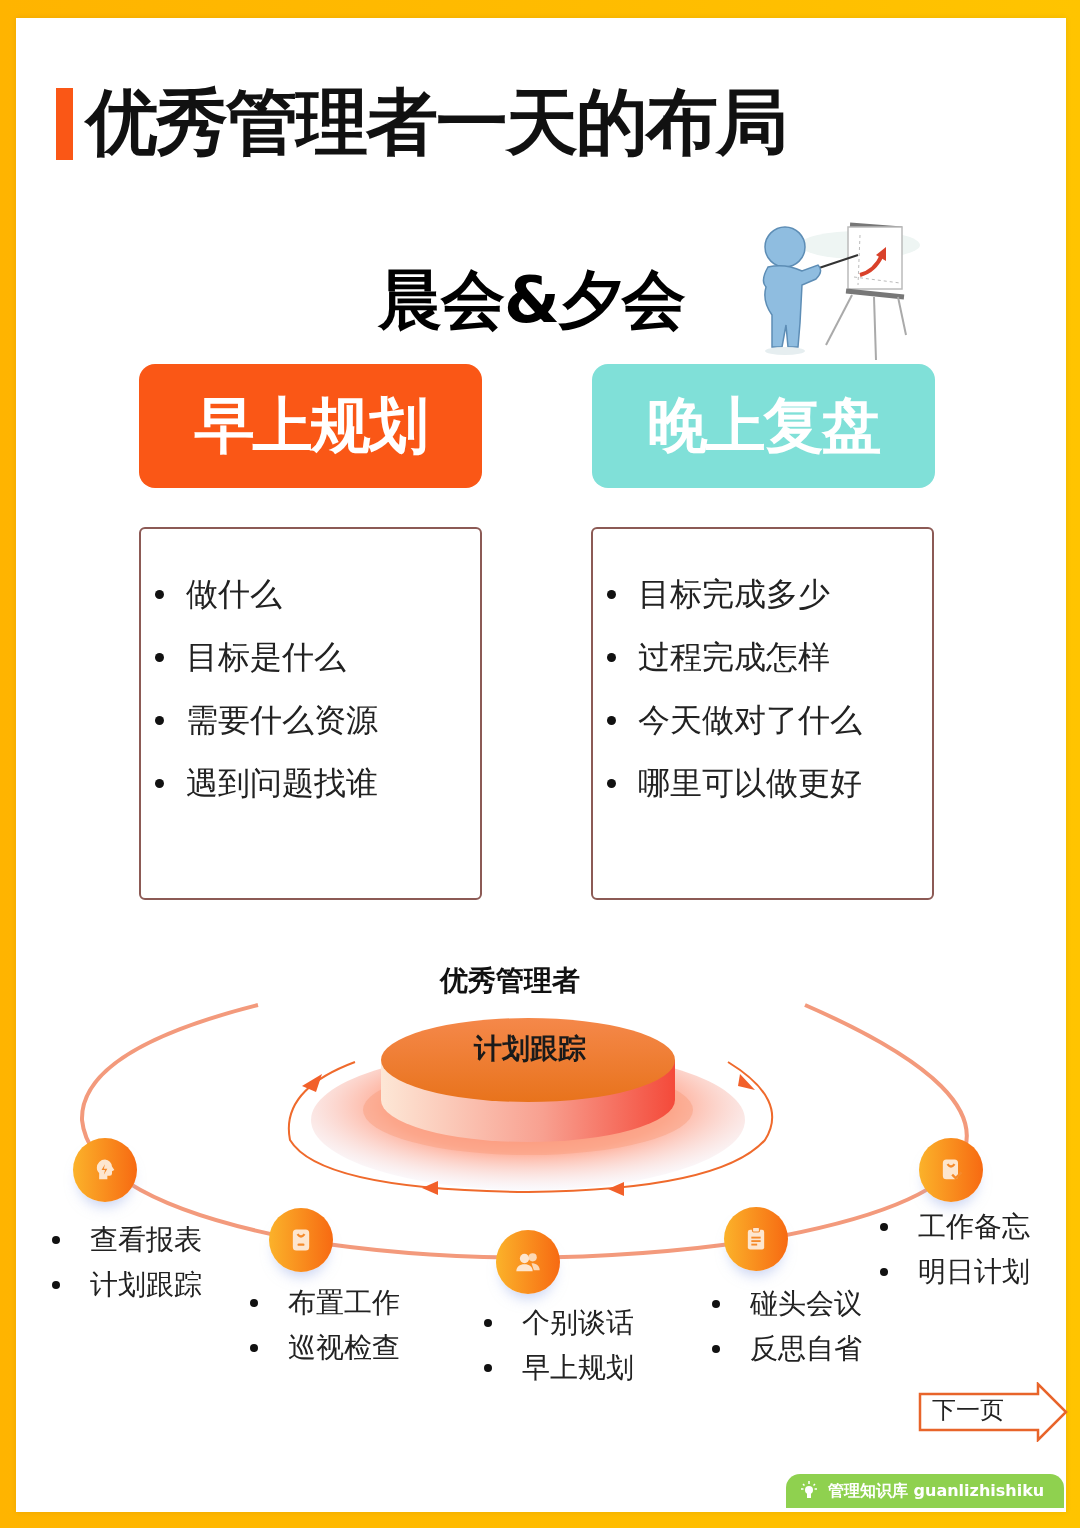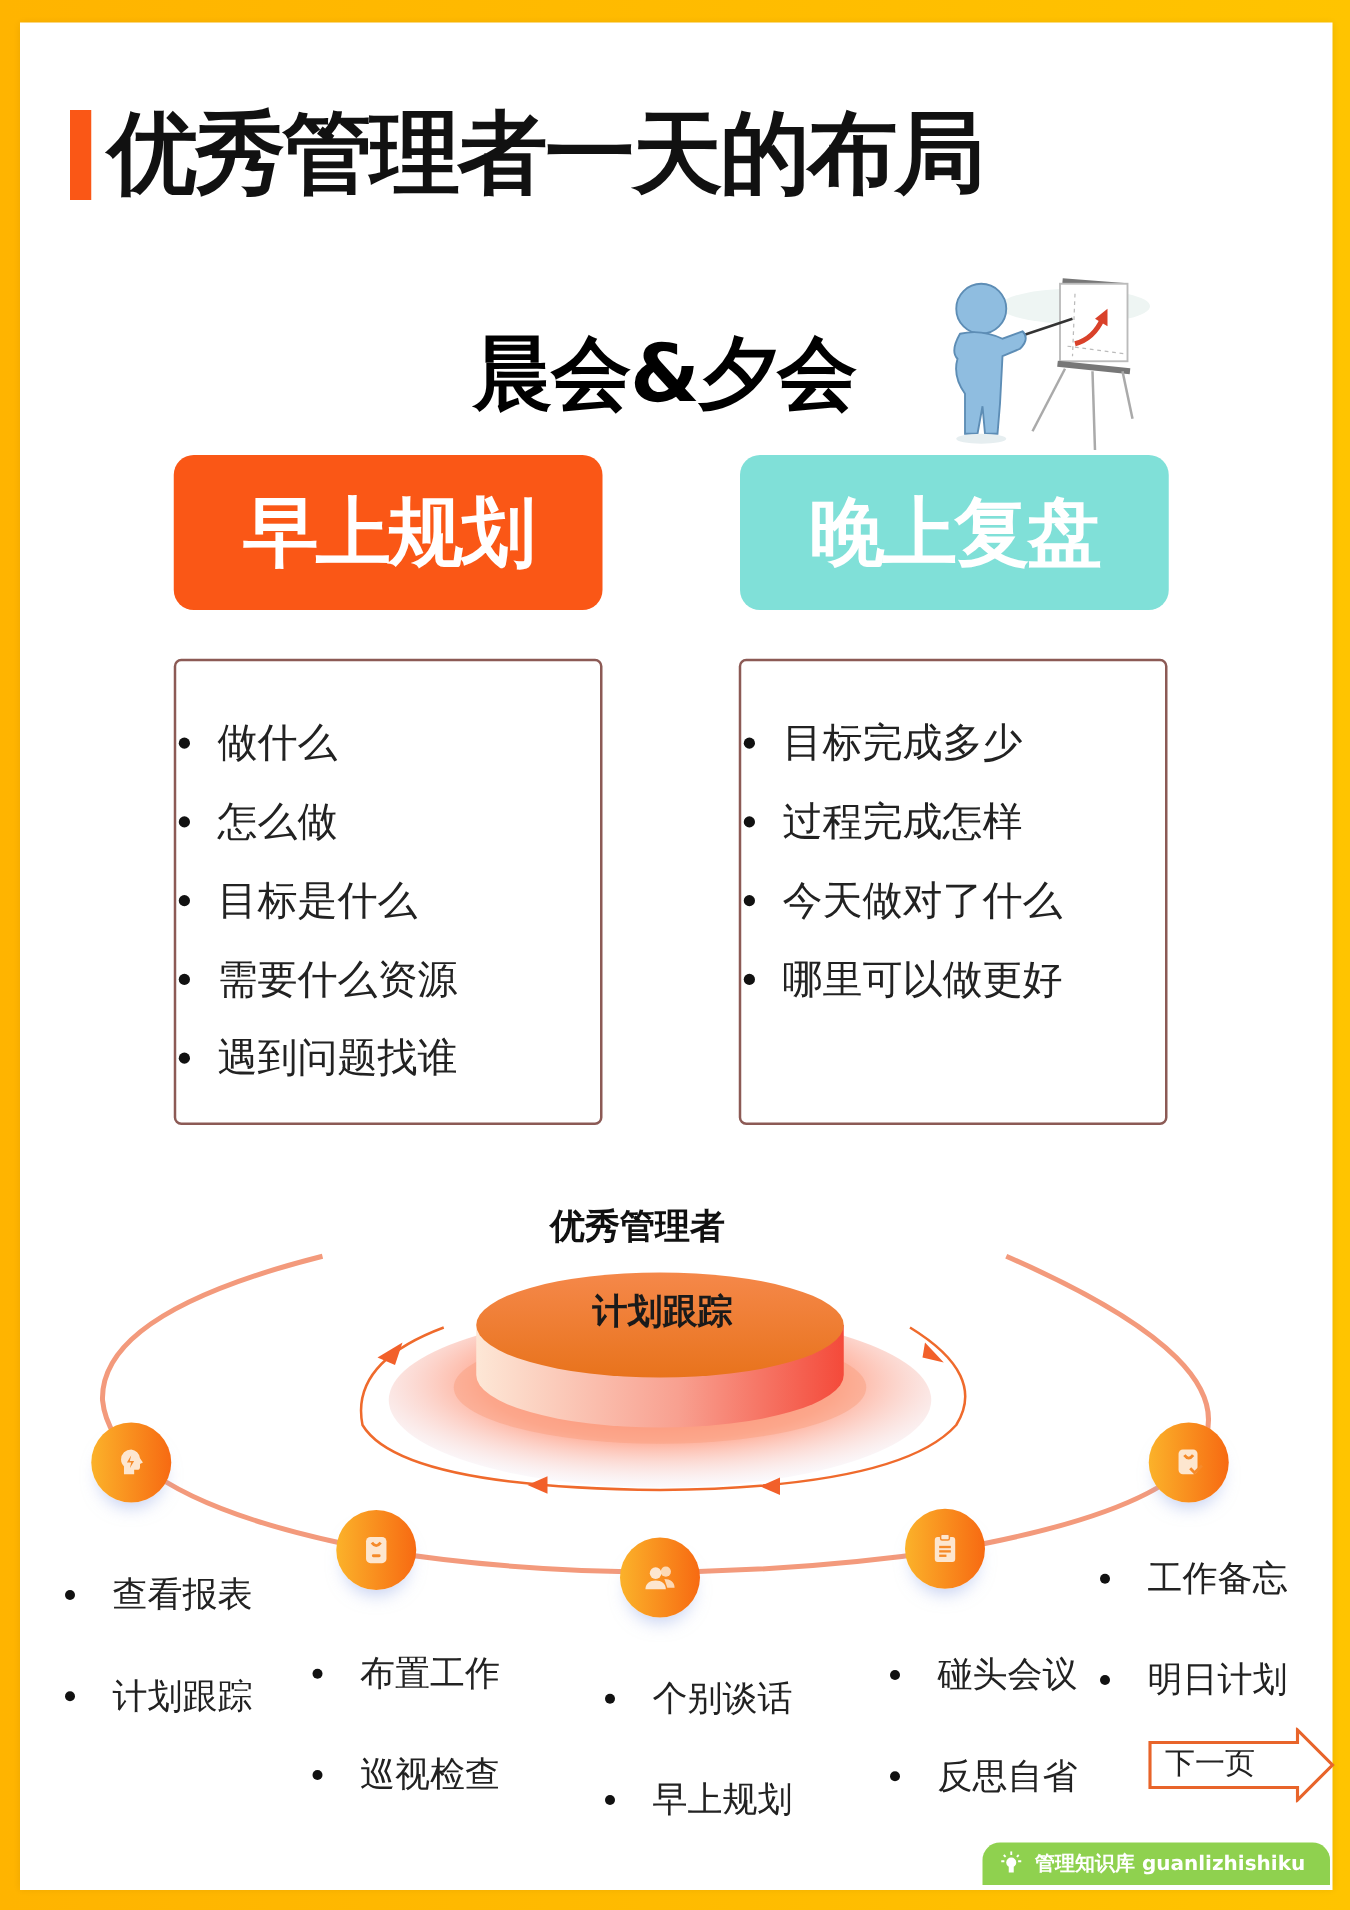--- a/index.html
+++ b/index.html
@@ -38,42 +38,42 @@
   .box {
     position: absolute; top: 527px; height: 373px; width: 343px;
     border: 2px solid #8c5a55; border-radius: 6px; background: #fff;
     padding-top: 34px;
   }
   .box-left { left: 139px; }
   .box-right { left: 591px; }
   .box ul { list-style: none; }
   .box li {
     height: 63px; font-size: 32px; color: #222; display: flex; align-items: center;
-    padding-left: 0;
+    padding-left: 12px;
   }
   .box li .dot { width: 9px; height: 9px; border-radius: 50%; background: #111; margin-right: 22px; margin-left: 2px; flex: none; }
 
   .diagram { position: absolute; left: 0; top: 940px; width: 1080px; height: 440px; }
   .center-label {
     position: absolute; left: 440px; top: 962px; width: 180px; text-align: left;
     font-size: 28px; font-weight: bold; color: #111;
   }
   .cyl-label {
     position: absolute; left: 410px; top: 1030px; width: 240px; text-align: center;
     font-size: 28px; font-weight: bold; color: #1a1a1a;
   }
   .node {
     position: absolute; width: 64px; height: 64px; border-radius: 50%;
     background: linear-gradient(90deg, #fbb22a 0%, #f76a12 100%);
     display: flex; align-items: center; justify-content: center;
     box-shadow: 0 10px 14px -6px rgba(150,170,230,0.55);
   }
   .node svg { width: 28px; height: 28px; }
   .node-list { position: absolute; list-style: none; }
-  .node-list li { font-size: 28px; color: #222; height: 45px; display: flex; align-items: center; margin-top: 36px; }
+  .node-list li { font-size: 28px; color: #222; height: 45px; display: flex; align-items: center; }
   .node-list li .dot { width: 8px; height: 8px; border-radius: 50%; background: #111; margin-right: 30px; flex: none; }
 
   .next-btn {
     position: absolute; left: 918px; top: 1382px; width: 150px; height: 60px; cursor: pointer;
   }
   .next-btn span {
     position: absolute; left: 14px; top: 12px; font-size: 24px; color: #222;
   }
   .brand {
     position: absolute; left: 786px; top: 1474px; width: 278px; height: 34px;
@@ -114,24 +114,20 @@
 </svg>
 
 <div class="tag tag-morning">早上规划</div>
 <div class="tag tag-evening">晚上复盘</div>
 
 <div class="box box-left">
   <ul>
     <li>
         <span class="dot"></span>
         <span>做什么</span>
-      </li>
-    <li>
-        <span class="dot"></span>
-        <span>怎么做</span>
       </li>
     <li>
         <span class="dot"></span>
         <span>目标是什么</span>
       </li>
     <li>
         <span class="dot"></span>
         <span>需要什么资源</span>
       </li>
     <li>

